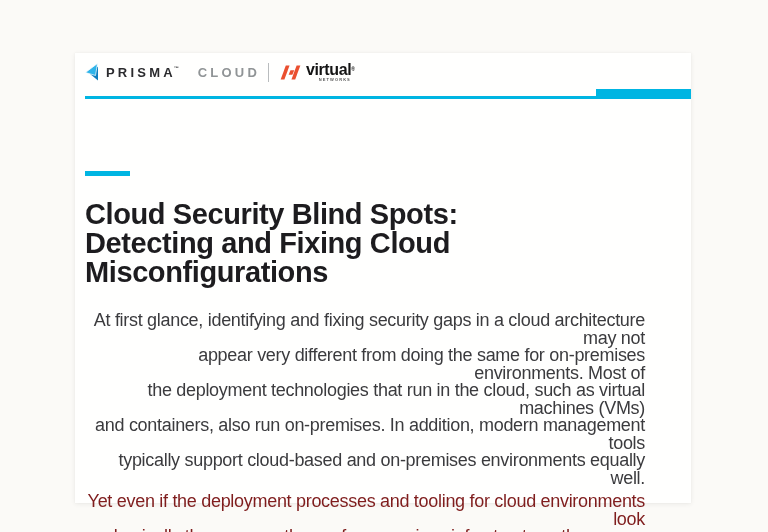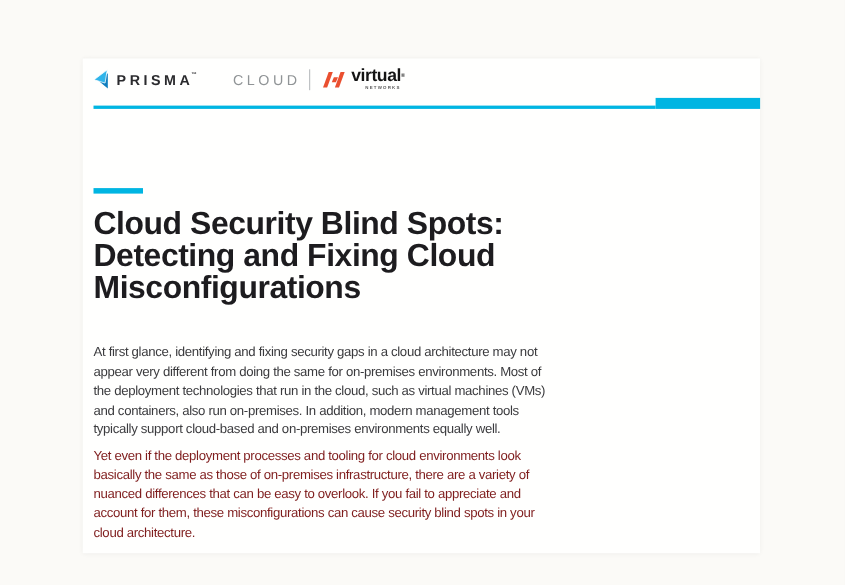--- a/index.html
+++ b/index.html
@@ -26,22 +26,22 @@
     display:flex;align-items:center;
   }
   .prisma-icon{width:14px;height:18px;display:block;}
   .prisma-word{
     margin-left:7px;
     font-size:13px;font-weight:bold;color:#2b2b2e;
     letter-spacing:3.2px;line-height:1;
   }
   .prisma-tm{font-size:5px;vertical-align:top;color:#2b2b2e;letter-spacing:0;margin-left:-2px;}
   .prisma-product{
-    margin-left:17px;
-    font-size:13px;font-weight:normal;color:#909496;
+    margin-left:3px;
+    font-size:13px;font-weight:bold;color:#909496;
     letter-spacing:3.2px;line-height:1;padding-left:16px;
   }
   .logo-divider{
     width:1px;height:19px;background:#b9bcbe;
     margin:0 11px 0 8px;
   }
   .pan-icon{width:21px;height:15px;display:block;margin-top:1px;}
   .pan-block{margin-left:5px;display:flex;flex-direction:column;align-items:flex-end;}
   .pan-wordmark{
     font-size:16px;font-weight:bold;color:#141414;
@@ -58,36 +58,37 @@
   }
   .rule-thick{
     position:absolute;left:521px;top:36px;width:95px;height:10px;
   }
   
   .accent-dash{
     position:absolute;left:10px;top:118px;width:45px;height:5px;
   }
   
   .doc-title{
-    position:absolute;left:10px;top:137px;width:540px;
+    position:absolute;left:10px;top:147px;width:540px;
     font-size:29px;line-height:29px;font-weight:bold;
     letter-spacing:-0.4px;
     color:#1d1c1f;
     white-space:pre-line;
   }
   
   .doc-body{
     position:absolute;left:10px;top:259px;width:560px;
   }
   .doc-body p{
     margin:0 0 6px 0;
-    font-size:12px;line-height:17.5px;
+    font-size:18px;line-height:17.5px;
     letter-spacing:-0.3px;
     color:#3b3b3e;
     white-space:pre-line;
+    text-align:right;
   }
 </style>
 </head>
 <body>
 
 <div class="canvas">
 
   <div class="doc-page">
 
     <div class="brand-row">

